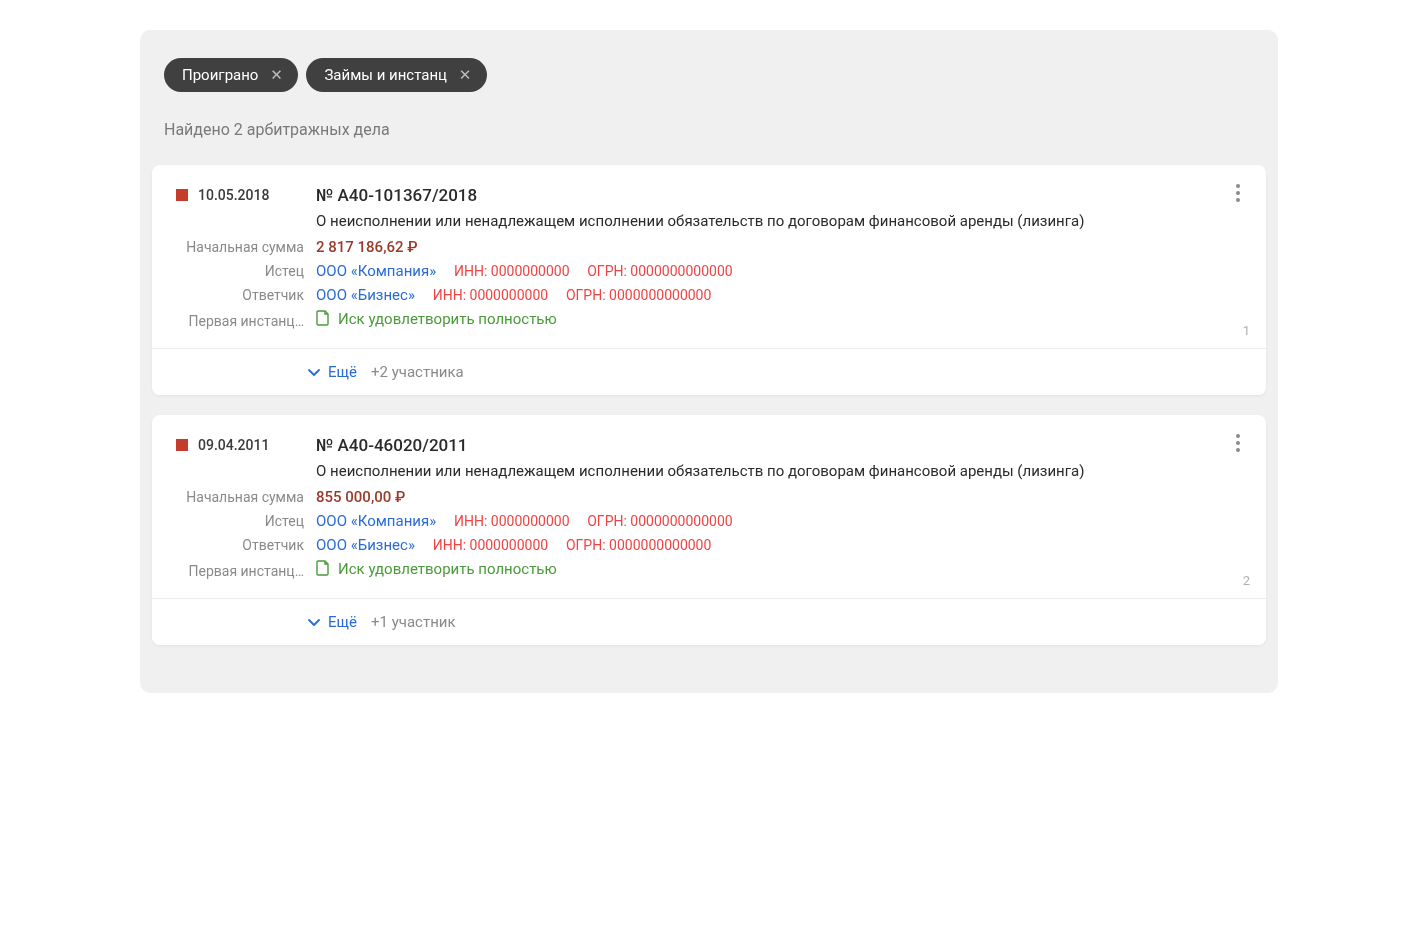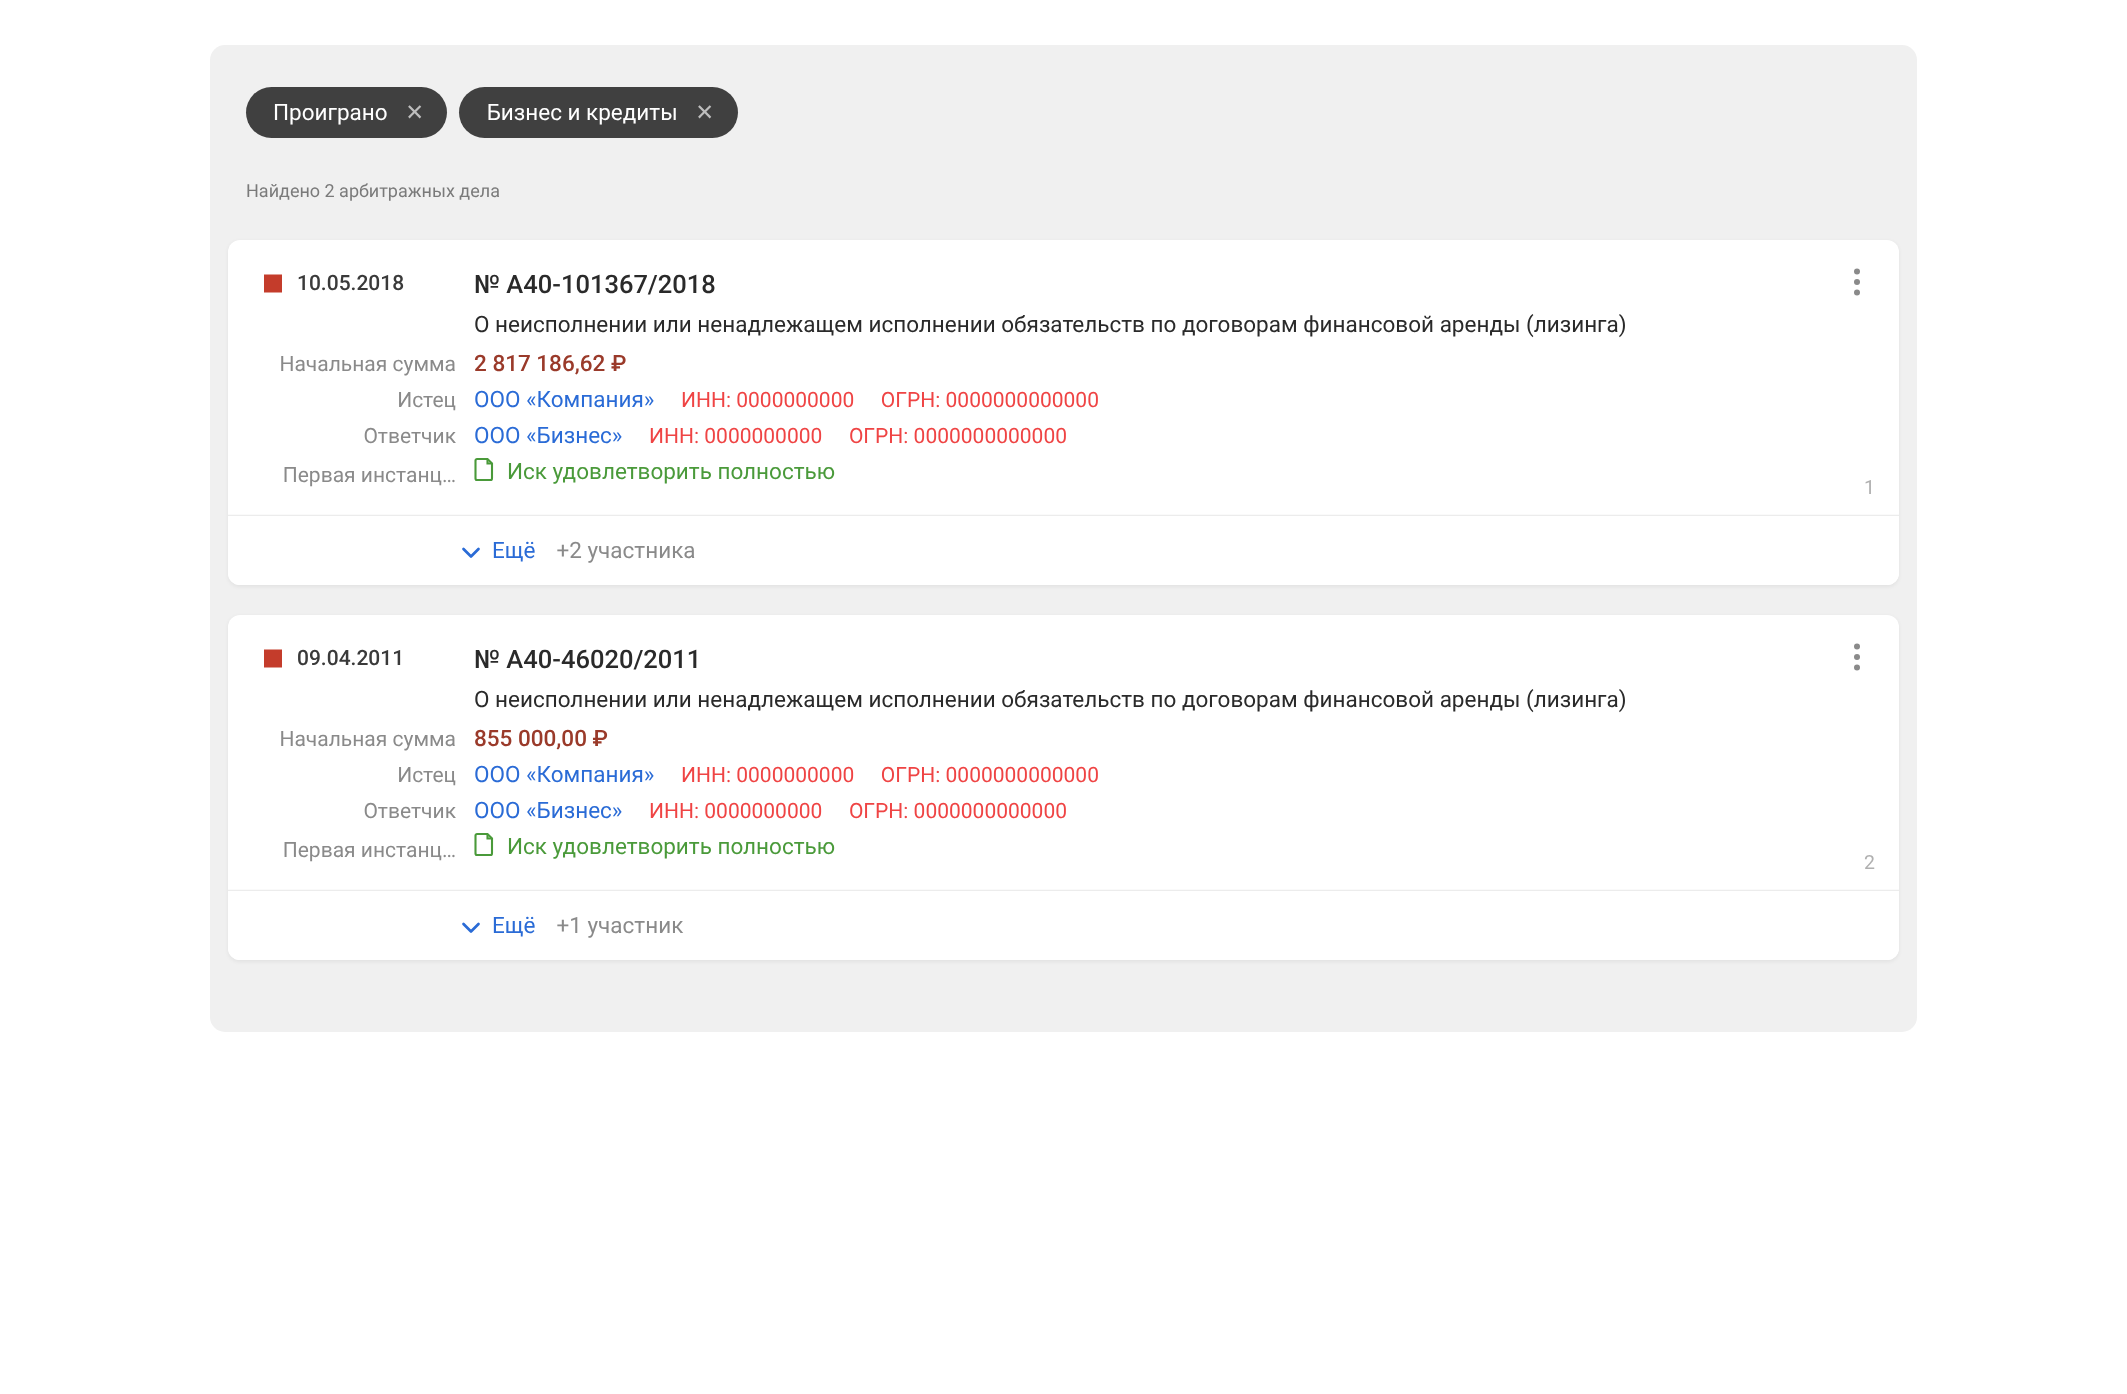--- a/index.html
+++ b/index.html
@@ -38,21 +38,21 @@
   }
   .chip .x {
     width: 16px; height: 16px;
     display: flex; align-items: center; justify-content: center;
     color: #bdbdbd;
     font-size: 15px;
   }
   .found {
     color: #7a7a7a;
     margin-bottom: 26px;
-    font-size: 12px;
+    font-size: 16px;
   }
   .sortrow {
     display: flex;
     align-items: center;
     gap: 18px;
     margin-bottom: 18px;
   }
   .sortrow .lbl { color: #2a2a2a; }
   .sort-active {
     color: #6a6a6a;
@@ -132,21 +132,21 @@
     position: absolute;
     bottom: 10px;
     right: 16px;
     color: #b0b0b0;
     font-size: 13px;
   }
   .card-footer {
     border-top: 1px solid #ececec;
     padding: 14px 24px 14px 176px;
     display: flex;
-    align-items: flex-end;
+    align-items: center;
     gap: 10px;
     background: #fff;
     border-radius: 0 0 8px 8px;
     position: relative;
   }
   .chevron {
     position: absolute;
     left: 154px;
     color: #2a6bd6;
     width: 16px; height: 16px;
@@ -161,21 +161,21 @@
 <div class="outer">
   <div class="panel">
 
     <div class="pad">
       <div class="filters">
         <div class="chip">
           <span>Проиграно</span>
           <span class="x">✕</span>
         </div>
         <div class="chip">
-          <span>Бизнес и кредиты</span>
+          <span>Займы и инстанц</span>
           <span class="x">✕</span>
         </div>
       </div>
 
       <div class="found">Найдено 2 арбитражных дела</div>
 
     </div>
 
     <div class="card">
       <div class="card-body">

